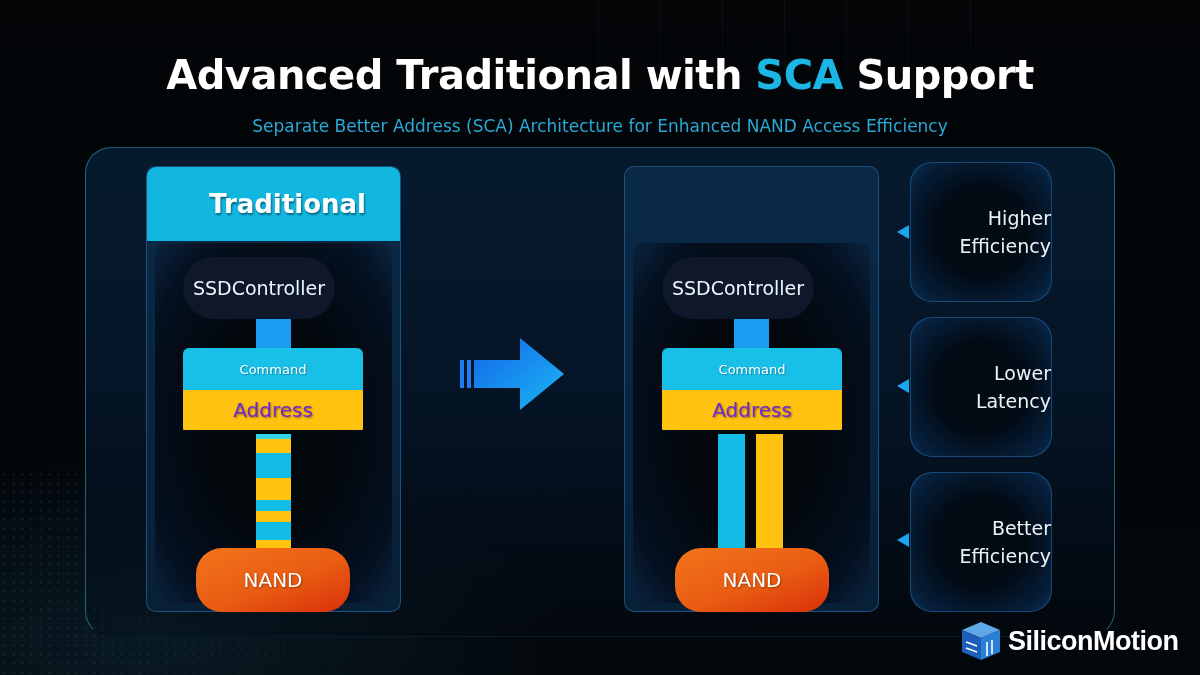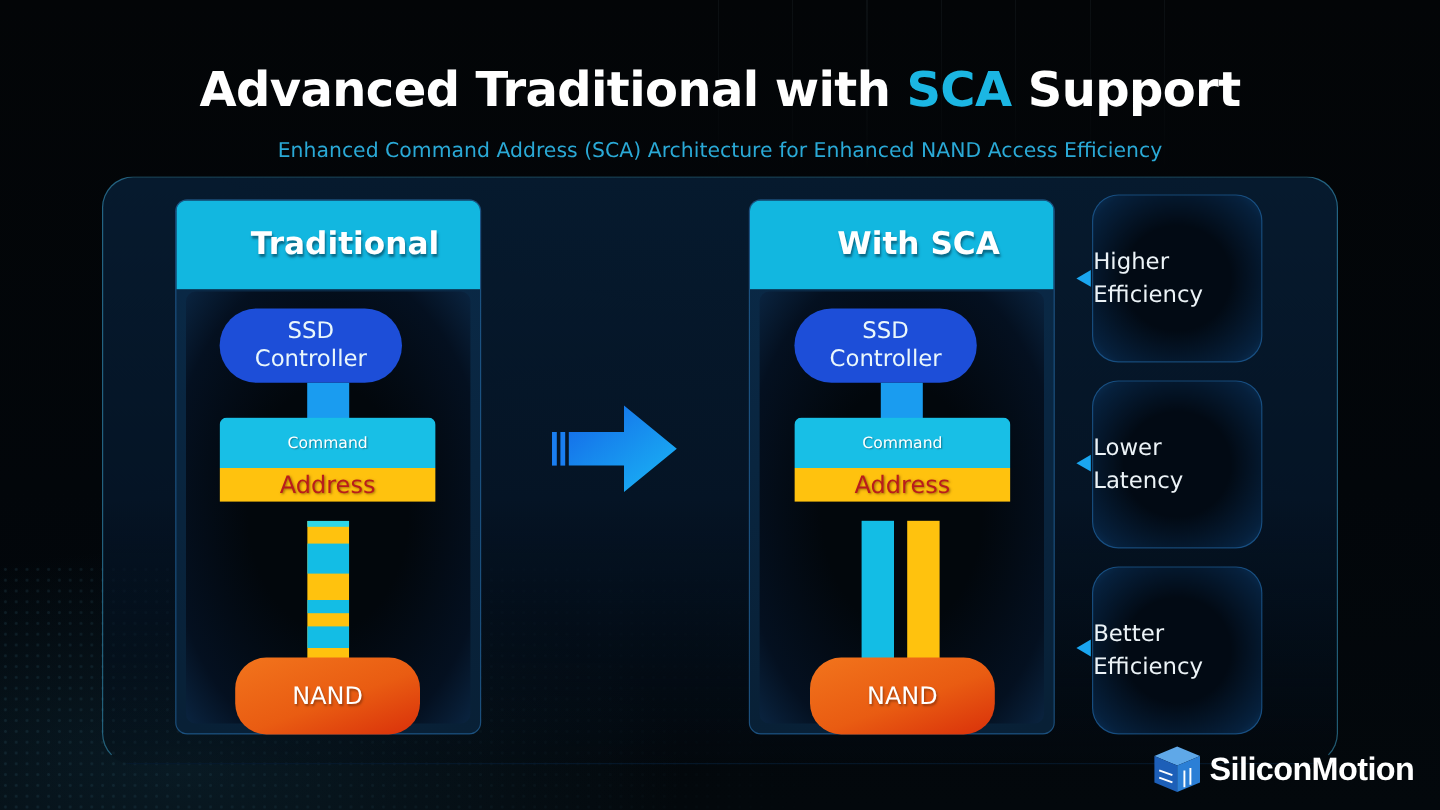--- a/index.html
+++ b/index.html
@@ -63,36 +63,36 @@
     position: absolute; left: 0; top: 0; width: 100%; height: 74px;
     background: #12b7e0;
     display: flex; align-items: center; justify-content: center;
     font-size: 26px; font-weight: bold; color: #ffffff;
     text-shadow: 1px 2px 2px rgba(0,40,60,0.55);
     padding-left: 28px;
   }
 
   .ssd {
     position: absolute; width: 152px; height: 62px; border-radius: 31px;
-    background: #1d4ed8;
-    display: flex; flex-direction: column; align-items: center; justify-content: center;
+    background: #0f172a;
+    display: flex; align-items: center; justify-content: center;
     font-size: 19px; line-height: 23px; color: #eaf7fb;
   }
   .cmdaddr {
     position: absolute; width: 180px; height: 86px; border-radius: 6px; overflow: hidden;
   }
   .cmdaddr .cmd {
     height: 42px; background: #18bfe6;
     display: flex; align-items: center; justify-content: center;
     font-size: 13px; color: #ffffff; text-shadow: 1px 1px 1px rgba(0,0,0,0.3);
   }
   .cmdaddr .addr {
-    height: 28px; background: #ffc20e;
-    display: flex; align-items: center; justify-content: center;
-    font-size: 20px; color: #b91c1c; text-shadow: 1px 1px 2px rgba(120,70,0,0.7);
+    height: 40px; background: #ffc20e;
+    display: flex; align-items: center; justify-content: center;
+    font-size: 20px; color: #6d28d9; text-shadow: 1px 1px 2px rgba(120,70,0,0.7);
   }
   .nand {
     position: absolute; width: 154px; height: 64px; border-radius: 26px;
     background: linear-gradient(160deg, #f2741c 0%, #e95c12 55%, #d9300a 100%);
     display: flex; align-items: center; justify-content: center;
     font-size: 20px; color: #fff; text-shadow: 1px 1px 2px rgba(0,0,0,0.35);
   }
   .link-top {
     position: absolute; width: 35px; height: 30px; background: #1a9cf0;
   }
@@ -102,21 +102,21 @@
   .bus-blue, .bus-yellow { position: absolute; width: 27px; height: 115px; }
   .bus-blue { background: #13bde5; }
   .bus-yellow { background: #ffc20e; }
 
   .arrow { position: absolute; left: 458px; top: 334px; width: 108px; height: 80px; }
 
   .benefit {
     position: absolute; left: 910px; width: 142px; height: 140px; border-radius: 22px;
     background: radial-gradient(ellipse at 50% 50%, #020a14 45%, #06203c 85%, #0b3158 100%);
     border: 1px solid rgba(40,120,190,0.5);
-    display: flex; flex-direction: column; align-items: flex-start; justify-content: center;
+    display: flex; flex-direction: column; align-items: flex-end; justify-content: center;
     font-size: 19px; line-height: 28px; color: #ecf3f7; text-align: center;
   }
   .pointer {
     position: absolute; width: 0; height: 0;
     border-top: 7px solid transparent; border-bottom: 7px solid transparent;
     border-right: 12px solid #1aa6f0;
   }
 
   .logo { position: absolute; left: 960px; top: 618px; width: 230px; height: 46px; display: flex; align-items: center; }
   .logo-cube { width: 42px; height: 42px; }
@@ -126,21 +126,21 @@
   }
 </style>
 </head>
 <body>
 
 <div class="bg"></div>
 <div class="bg-dots"></div>
 <div class="bg-circuit"></div>
 
 <div class="title"><span>Advanced Traditional with </span><span class="accent">SCA</span><span> Support</span></div>
-<div class="subtitle">Enhanced Command Address (SCA) Architecture for Enhanced NAND Access Efficiency</div>
+<div class="subtitle">Separate Better Address (SCA) Architecture for Enhanced NAND Access Efficiency</div>
 
 <div class="outer-panel"></div>
 
 <div class="col col-traditional">
   <div class="col-header">Traditional</div>
   <div class="col-inner"></div>
 </div>
 <div class="ssd" style="left:183px; top:257px;">
   <span>SSD</span>
   <span>Controller</span>
@@ -165,21 +165,20 @@
       <stop offset="0" stop-color="#1466e8"></stop>
       <stop offset="1" stop-color="#1ab8f5"></stop>
     </linearGradient>
   </defs>
   <rect x="2" y="26" width="4" height="28" fill="#1a7ef0"></rect>
   <rect x="9" y="26" width="4" height="28" fill="#1a7ef0"></rect>
   <polygon points="16,26 62,26 62,4 106,40 62,76 62,54 16,54" fill="url(#ag)"></polygon>
 </svg>
 
 <div class="col col-sca">
-  <div class="col-header">With SCA</div>
   <div class="col-inner"></div>
 </div>
 <div class="ssd" style="left:662px; top:257px;">
   <span>SSD</span>
   <span>Controller</span>
 </div>
 <div class="link-top" style="left:734px; top:319px;"></div>
 <div class="cmdaddr" style="left:662px; top:348px;">
   <div class="cmd">Command</div>
   <div class="addr">Address</div>

